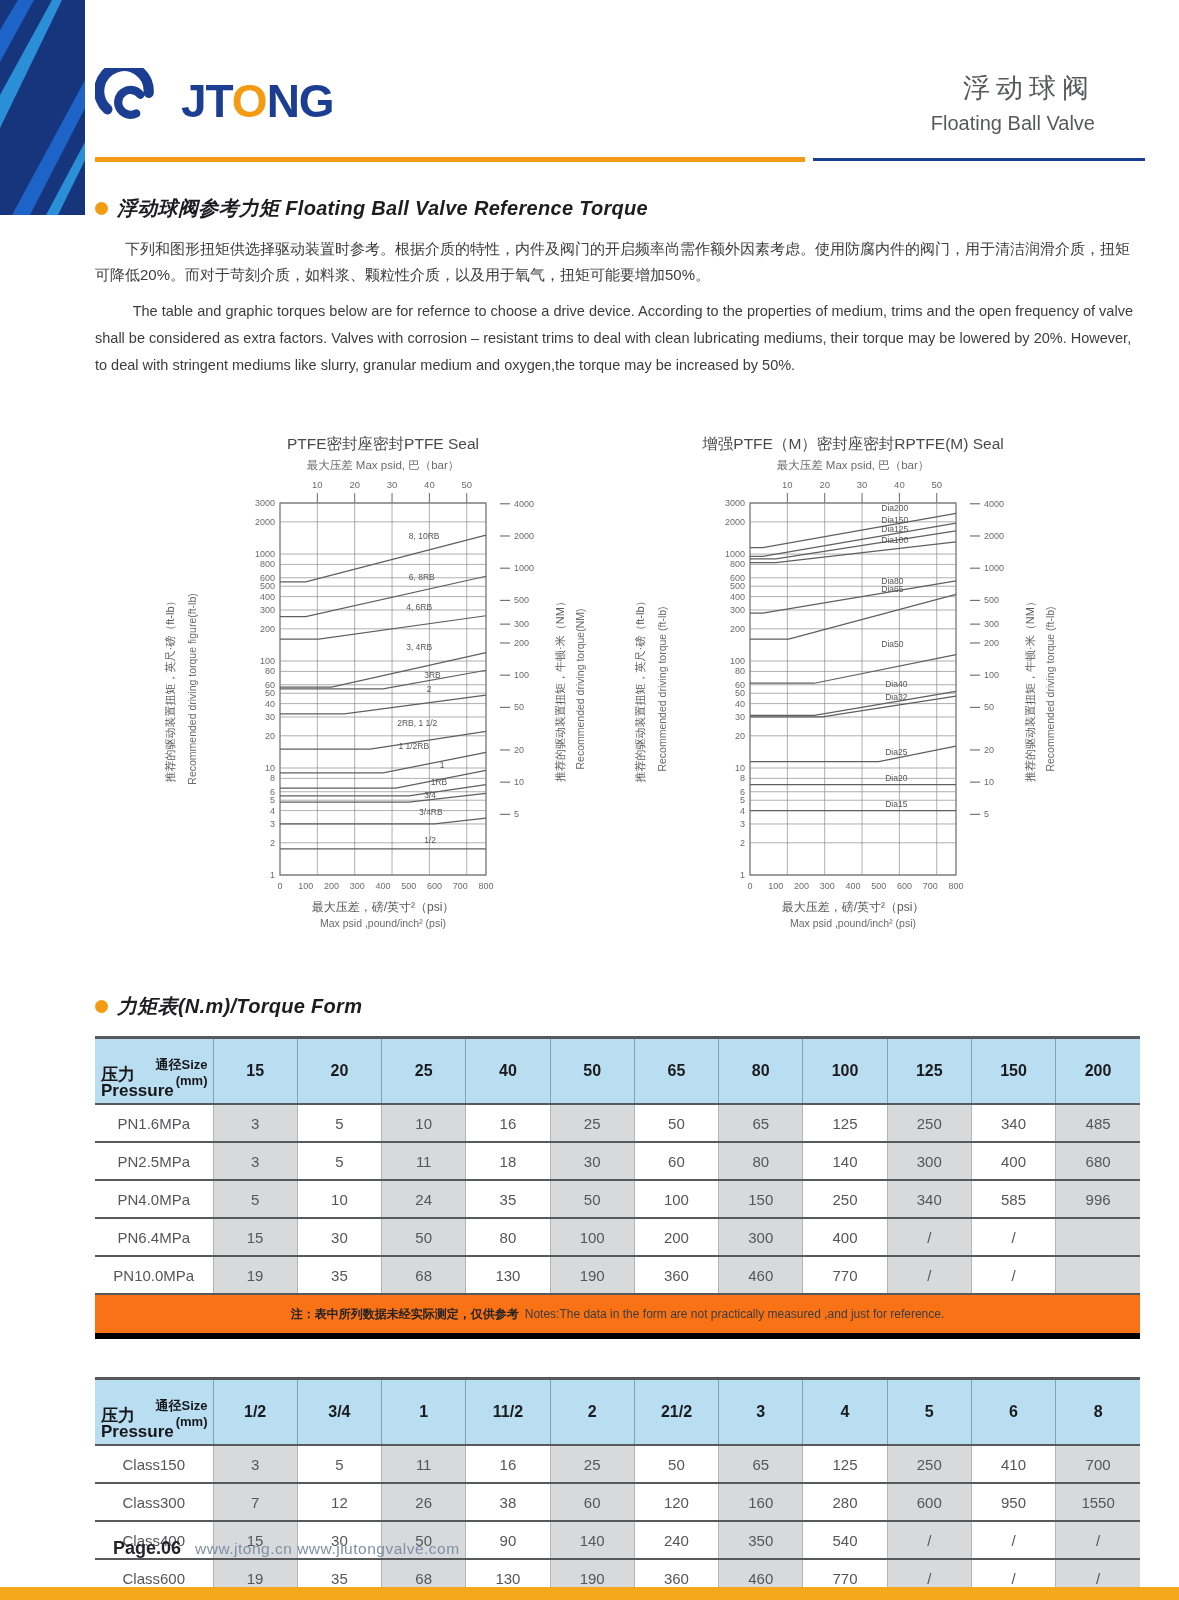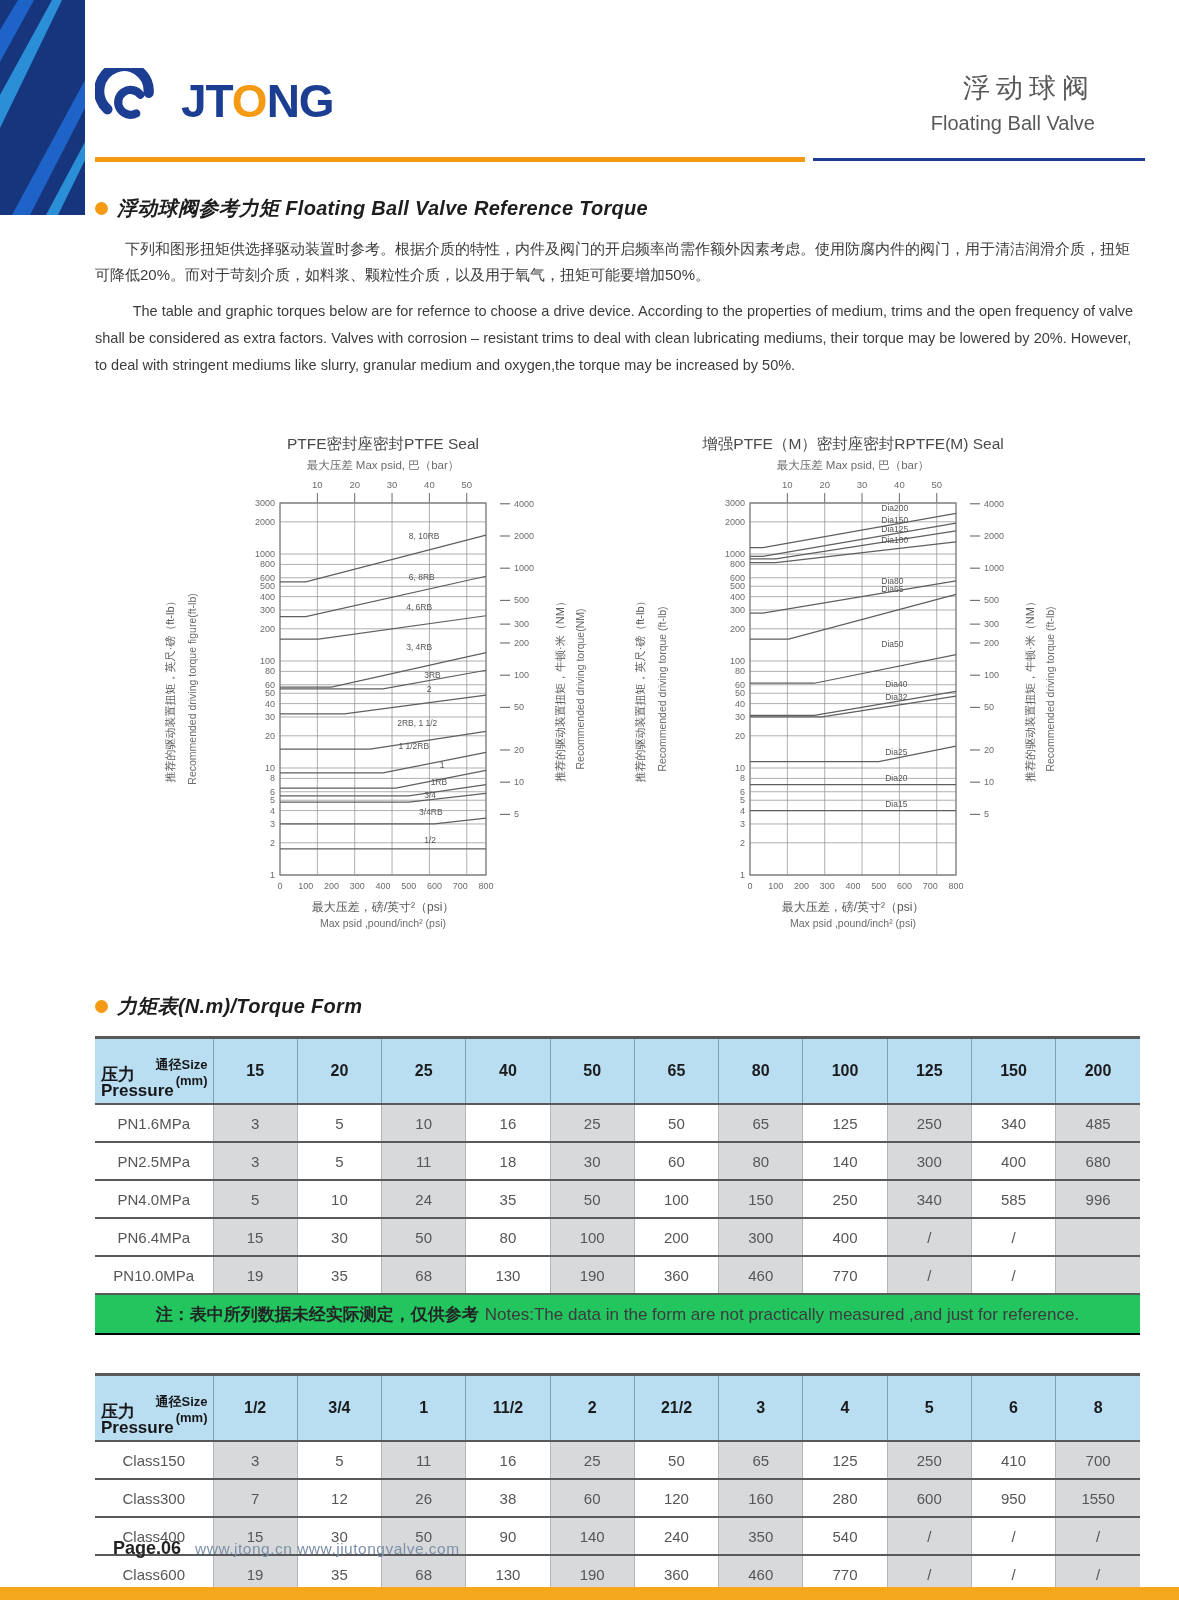--- a/index.html
+++ b/index.html
@@ -38,21 +38,21 @@
     background:#b9def1;height:64px;font-size:16px;font-weight:bold;color:#1b1b1d;
     border-left:1px solid #7fa2b8;border-top:3px solid #58595b;border-bottom:2px solid #58595b;
   }
   table.tq thead th:first-child{border-left:none;}
   table.tq tbody td,table.tq tbody th{
     height:36px;font-size:15px;font-weight:normal;color:#565659;
     border-left:1px solid #b5b5b5;border-bottom:2px solid #58595b;background:#fff;
   }
   table.tq tbody th{border-left:none;}
   table.tq tbody td.g{background:#d8d9da;}
-  table.tq td.note{border-left:none;background:#22c55e;height:38px;font-size:17px;color:#2e2e30;border-bottom:2px solid #000000;}
+  table.tq td.note{border-left:none;background:#f97316;height:38px;font-size:12px;color:#2e2e30;border-bottom:6px solid #000000;}
   table.tq td.note .cn{font-weight:bold;color:#232325;}
   table.tq td.note .en{font-weight:normal;color:#3c3c3e;margin-left:6px;}
   .corner{position:relative;
     background-image:linear-gradient(to bottom right,rgba(0,0,0,0) calc(50% - 1px),#5a6b77 calc(50% - 1px),#5a6b77 calc(50% + 1px),rgba(0,0,0,0) calc(50% + 1px));
     background-color:#b9def1;}
   .corner .ctop{position:absolute;top:18px;right:5px;text-align:right;font-size:13px;line-height:16px;color:#17171a;}
   .corner .cbot{position:absolute;bottom:4px;left:6px;text-align:left;font-size:17px;line-height:16px;color:#17171a;}
   
   .footer{position:absolute;left:113px;top:1538px;display:flex;align-items:baseline;gap:14px;}
   .footer .pg{font-size:18px;font-weight:bold;color:#232325;}

